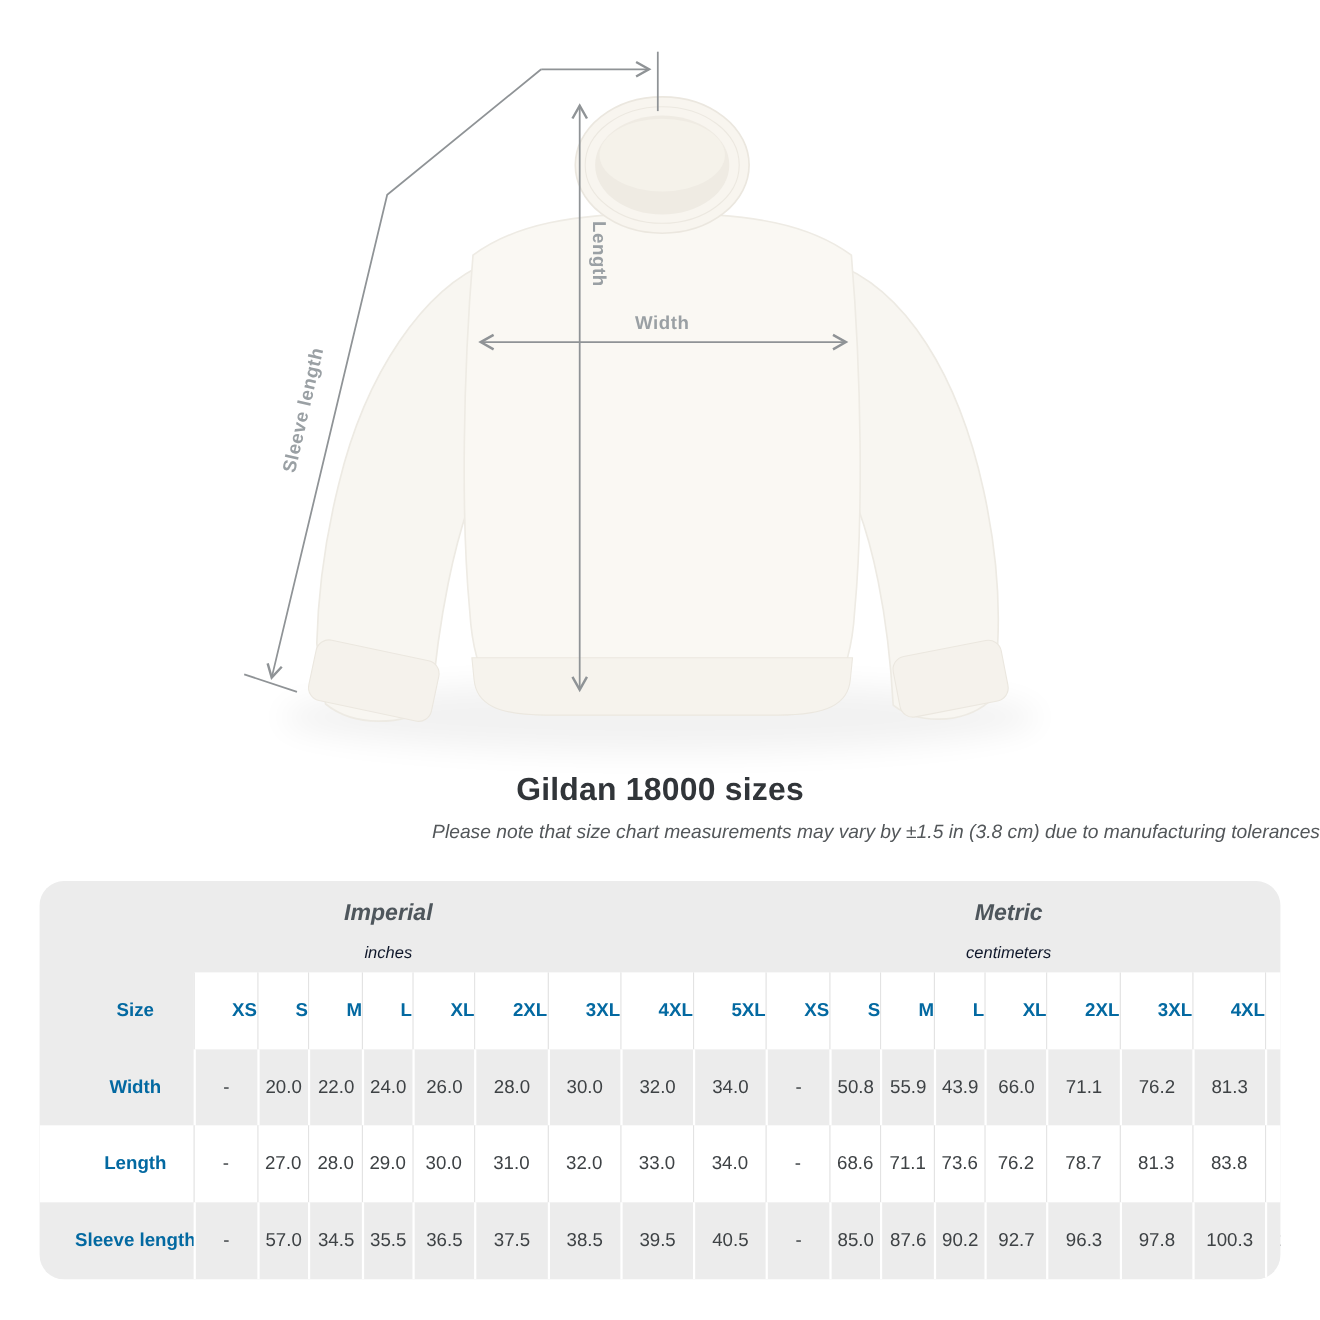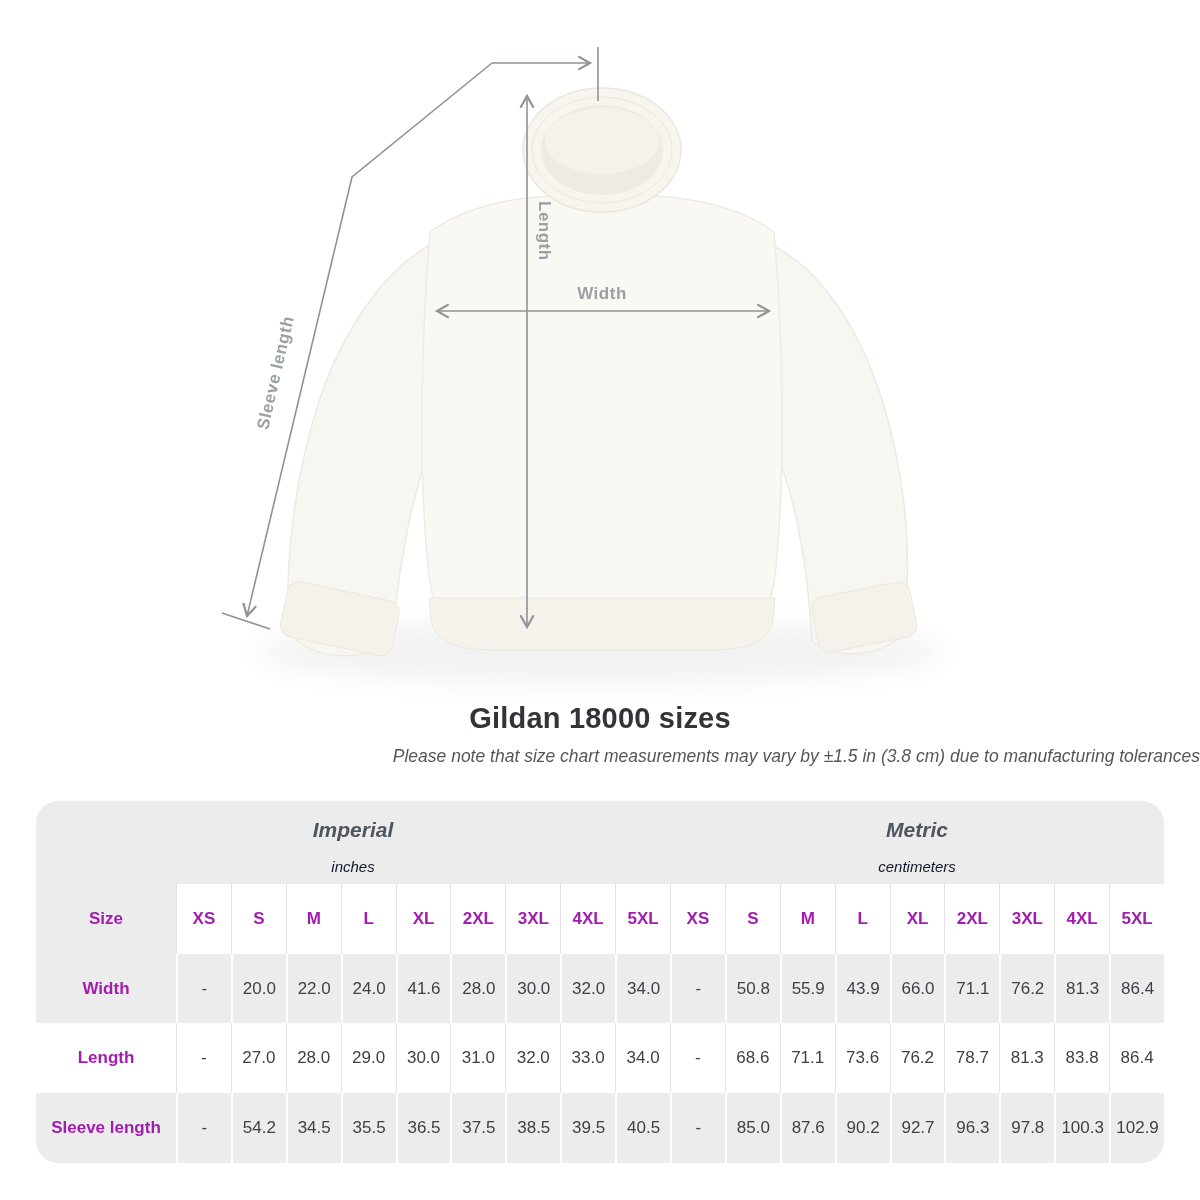--- a/index.html
+++ b/index.html
@@ -23,21 +23,21 @@
   .unit.metric{flex:1;}
   .unit-name{font-size:21px;font-weight:bold;font-style:italic;color:#4e565c;}
   .unit-sub{font-size:15px;font-style:italic;color:#0f172a;}
 
   .grid{display:grid;grid-template-columns:140px repeat(18,1fr);grid-auto-rows:69.7px;}
   .cell{display:flex;align-items:center;justify-content:center;
     font-size:17px;color:#3e4245;white-space:nowrap;}
   .cell.w{background:#ffffff;}
   .cell.sep-w{border-left:1px solid #e3e3e3;}
   .cell.sep-g{border-left:2px solid #ffffff;}
-  .cell.hdr,.cell.lbl{font-weight:bold;color:#a21caf;}
+  .cell.hdr,.cell.lbl{font-weight:bold;color:#0369a1;padding-left:34px;}
 
   svg text.meas{font-family:"Liberation Sans", sans-serif;font-size:17px;
     font-weight:bold;letter-spacing:.5px;fill:#9aa0a4;}
 </style>
 </head>
 <body>
 
 <div class="diagram-wrap">
   <svg width="1200" height="770" viewBox="0 0 1200 770">
     <defs>
@@ -120,21 +120,21 @@
       <div class="cell hdr w sep-w">XL</div>
       <div class="cell hdr w sep-w">2XL</div>
       <div class="cell hdr w sep-w">3XL</div>
       <div class="cell hdr w sep-w">4XL</div>
       <div class="cell hdr w sep-w">5XL</div>
       <div class="cell lbl">Width</div>
       <div class="cell sep-g">-</div>
       <div class="cell sep-g">20.0</div>
       <div class="cell sep-g">22.0</div>
       <div class="cell sep-g">24.0</div>
-      <div class="cell sep-g">41.6</div>
+      <div class="cell sep-g">26.0</div>
       <div class="cell sep-g">28.0</div>
       <div class="cell sep-g">30.0</div>
       <div class="cell sep-g">32.0</div>
       <div class="cell sep-g">34.0</div>
       <div class="cell sep-g">-</div>
       <div class="cell sep-g">50.8</div>
       <div class="cell sep-g">55.9</div>
       <div class="cell sep-g">43.9</div>
       <div class="cell sep-g">66.0</div>
       <div class="cell sep-g">71.1</div>
@@ -155,21 +155,21 @@
       <div class="cell w sep-w">68.6</div>
       <div class="cell w sep-w">71.1</div>
       <div class="cell w sep-w">73.6</div>
       <div class="cell w sep-w">76.2</div>
       <div class="cell w sep-w">78.7</div>
       <div class="cell w sep-w">81.3</div>
       <div class="cell w sep-w">83.8</div>
       <div class="cell w sep-w">86.4</div>
       <div class="cell lbl">Sleeve length</div>
       <div class="cell sep-g">-</div>
-      <div class="cell sep-g">54.2</div>
+      <div class="cell sep-g">57.0</div>
       <div class="cell sep-g">34.5</div>
       <div class="cell sep-g">35.5</div>
       <div class="cell sep-g">36.5</div>
       <div class="cell sep-g">37.5</div>
       <div class="cell sep-g">38.5</div>
       <div class="cell sep-g">39.5</div>
       <div class="cell sep-g">40.5</div>
       <div class="cell sep-g">-</div>
       <div class="cell sep-g">85.0</div>
       <div class="cell sep-g">87.6</div>

